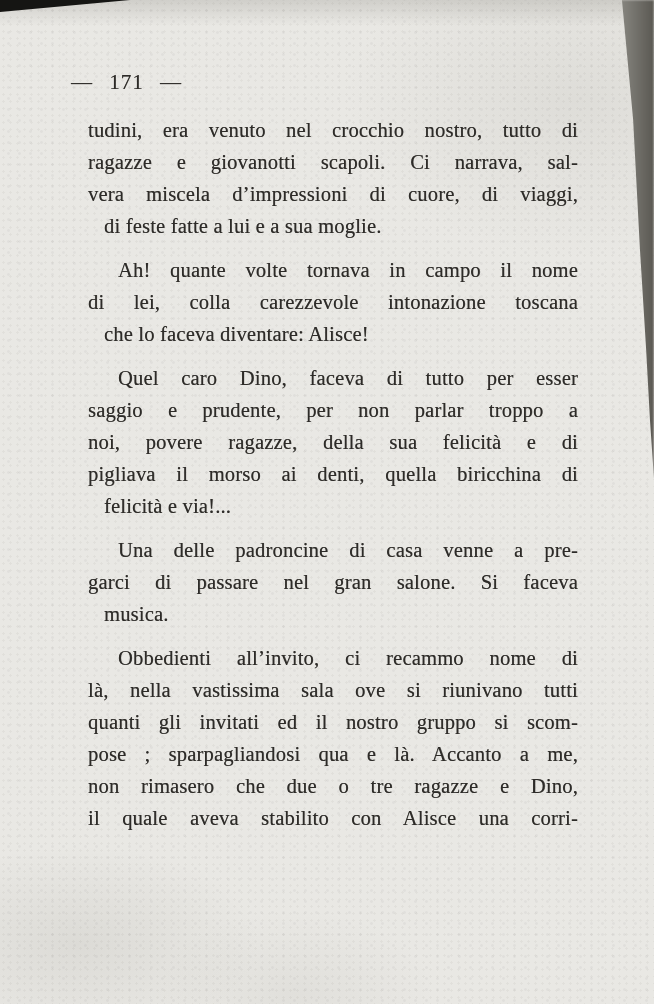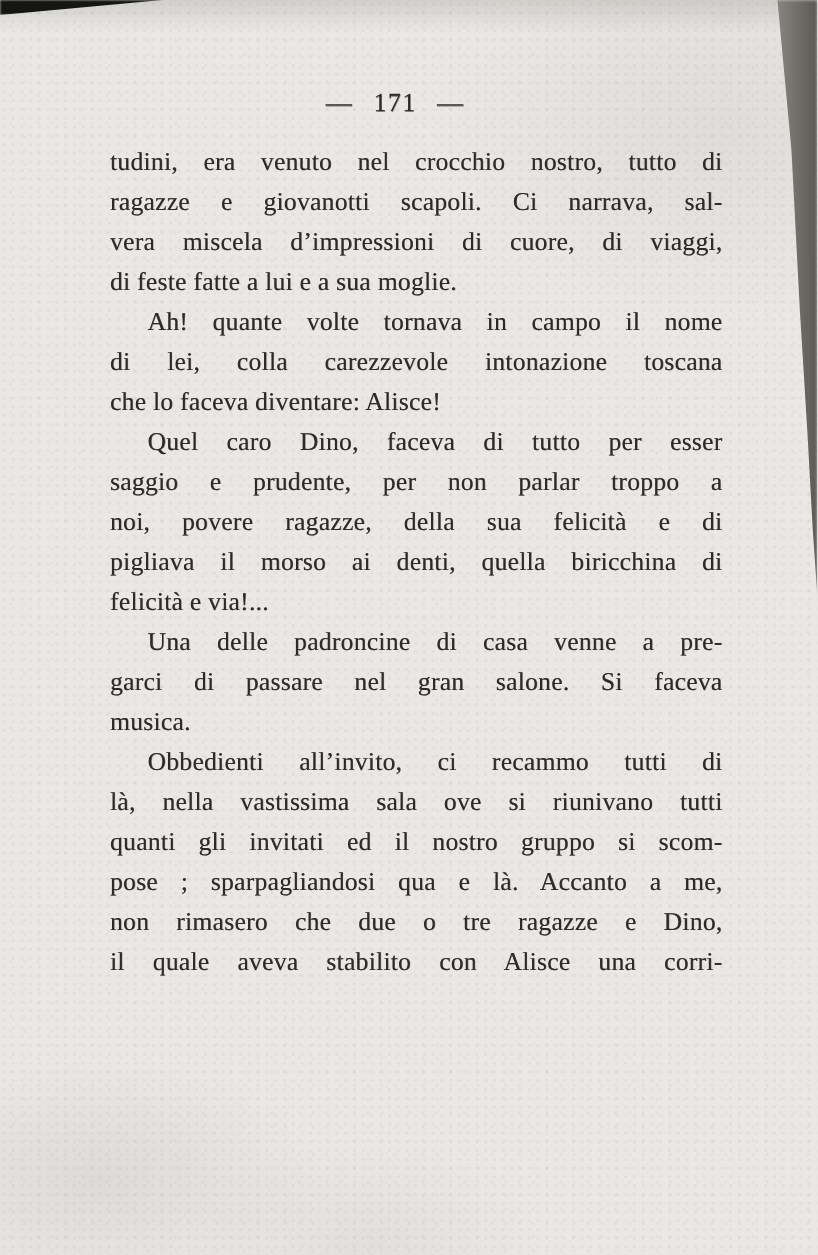--- a/index.html
+++ b/index.html
@@ -42,21 +42,21 @@
     position: absolute; top: 0; right: 0;
     width: 36px; height: 520px;
     background: linear-gradient(to right, #8b8a84, #5a5852);
     clip-path: polygon(11% 0, 100% 0, 100% 92%, 89% 81%, 78% 67%, 61% 48%, 42% 23%);
     filter: blur(1.3px);
   }
 
   .header {
     position: absolute;
     top: 70px; left: 71px; width: 490px;
-    text-align: center;
+    text-align: left;
     font-size: 21px;
     letter-spacing: 1px;
     word-spacing: 10px;
     text-shadow: 0.3px 0.3px 0.4px rgba(42,40,37,0.55);
   }
 
   .text-block {
     position: absolute;
     top: 114px; left: 88px; width: 490px;
     font-size: 20.5px;
@@ -65,22 +65,22 @@
     text-shadow: 0.3px 0.3px 0.4px rgba(42,40,37,0.55);
   }
 
   p.par { margin: 0; padding: 0; }
 
   .line {
     display: block;
     text-align: justify;
     text-align-last: justify;
   }
-  .line.end { text-align-last: left; }
-  .line.indent { text-indent: 30px; }
+  .line.end { text-align-last: left; margin-left: 16px; }
+  .line.indent { text-indent: 30px; margin-top: 12px; }
 </style>
 </head>
 <body>
 
 <div class="top-shade"></div>
 
 <div class="header">
   <span>— 171 —</span>
 </div>
 
@@ -107,21 +107,21 @@
     <span class="line end">felicità e via!...</span>
   </p>
 
   <p class="par">
     <span class="line indent">Una delle padroncine di casa venne a pre-</span>
     <span class="line">garci di passare nel gran salone. Si faceva</span>
     <span class="line end">musica.</span>
   </p>
 
   <p class="par">
-    <span class="line indent">Obbedienti all’invito, ci recammo tutti di</span>
+    <span class="line indent">Obbedienti all’invito, ci recammo nome di</span>
     <span class="line">là, nella vastissima sala ove si riunivano tutti</span>
     <span class="line">quanti gli invitati ed il nostro gruppo si scom-</span>
     <span class="line">pose ; sparpagliandosi qua e là. Accanto a me,</span>
     <span class="line">non rimasero che due o tre ragazze e Dino,</span>
     <span class="line">il quale aveva stabilito con Alisce una corri-</span>
   </p>
 
 </div>
 
 <div class="corner-tl"></div>

